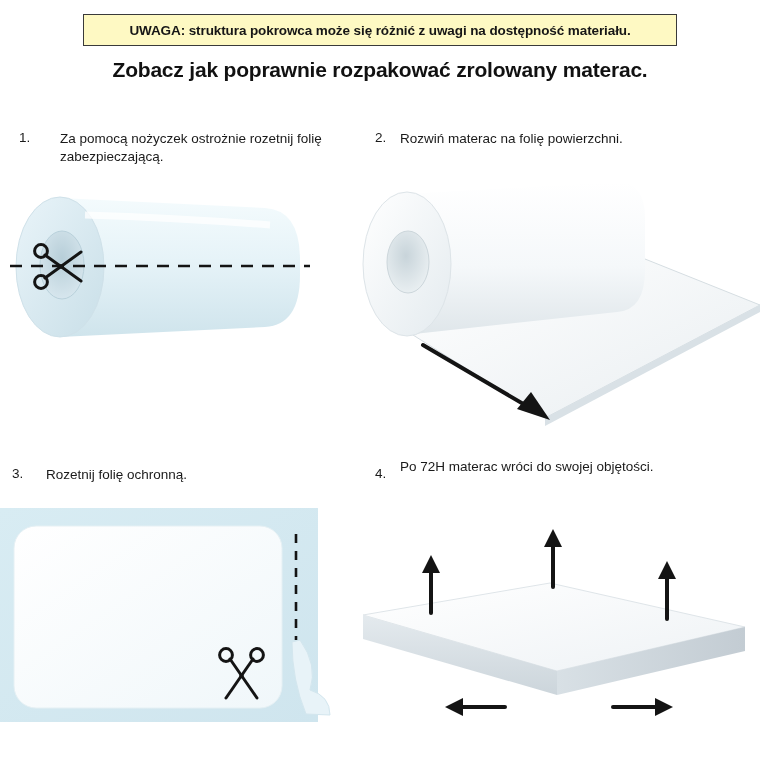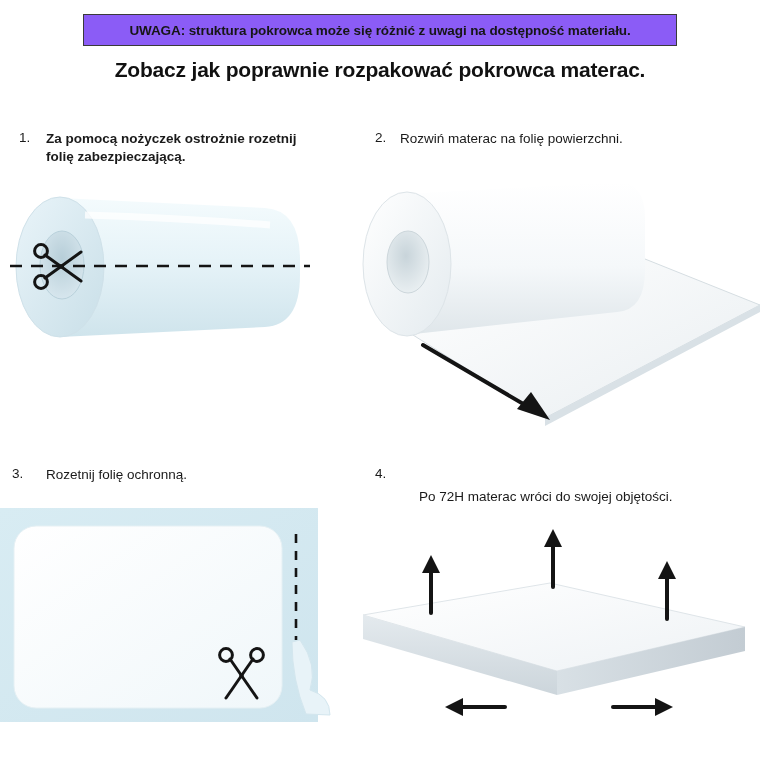--- a/index.html
+++ b/index.html
@@ -19,21 +19,21 @@
     position: absolute;
     left: 83px;
     top: 14px;
     width: 594px;
     height: 32px;
     border: 1px solid #3a3a3a;
     box-sizing: border-box;
     display: flex;
     align-items: center;
     justify-content: center;
-    background: #8b5cf6;
+    background: #fef9c3;
   }
   .notice-text {
     font-size: 13.5px;
     font-weight: bold;
     letter-spacing: -0.1px;
     color: #161616;
   }
   .main-title {
     position: absolute;
     left: 0;
@@ -52,47 +52,47 @@
     font-size: 13.5px;
     color: #1a1a1a;
     line-height: 1.35;
   }
   .step-num {
     position: absolute;
     font-size: 13.5px;
     color: #1a1a1a;
   }
 
-  .cap1 { left: 46px; top: 130px; width: 265px; font-weight: bold; }
+  .cap1 { left: 60px; top: 130px; width: 265px; }
   .num1 { left: 19px; top: 130px; }
   .cap2 { left: 400px; top: 130px; width: 300px; }
   .num2 { left: 375px; top: 130px; }
   .cap3 { left: 38px; top: 466px; width: 300px; margin-left: 8px; }
   .num3 { left: 12px; top: 466px; }
-  .cap4 { left: 400px; top: 488px; width: 320px; margin-left: 19px; }
+  .cap4 { left: 400px; top: 458px; width: 320px; }
   .num4 { left: 375px; top: 466px; }
 
   .fig {
     position: absolute;
   }
   .fig1 { left: 0px;   top: 170px; width: 340px; height: 240px; }
   .fig2 { left: 345px; top: 160px; width: 415px; height: 280px; }
   .fig3 { left: 0px;   top: 500px; width: 340px; height: 250px; }
   .fig4 { left: 345px; top: 505px; width: 415px; height: 240px; }
 
   svg { display: block; }
 </style>
 </head>
 <body>
 
 <div class="notice">
   <span class="notice-text">UWAGA: struktura pokrowca może się różnić z uwagi na dostępność materiału.</span>
 </div>
 
-<div class="main-title">Zobacz jak poprawnie rozpakować pokrowca materac.</div>
+<div class="main-title">Zobacz jak poprawnie rozpakować zrolowany materac.</div>
 
 <div class="step-num num1">1.</div>
 <div class="step-caption cap1">Za pomocą nożyczek ostrożnie rozetnij folię zabezpieczającą.</div>
 
 <div class="step-num num2">2.</div>
 <div class="step-caption cap2">Rozwiń materac na folię powierzchni.</div>
 
 <div class="step-num num3">3.</div>
 <div class="step-caption cap3">Rozetnij folię ochronną.</div>
 

